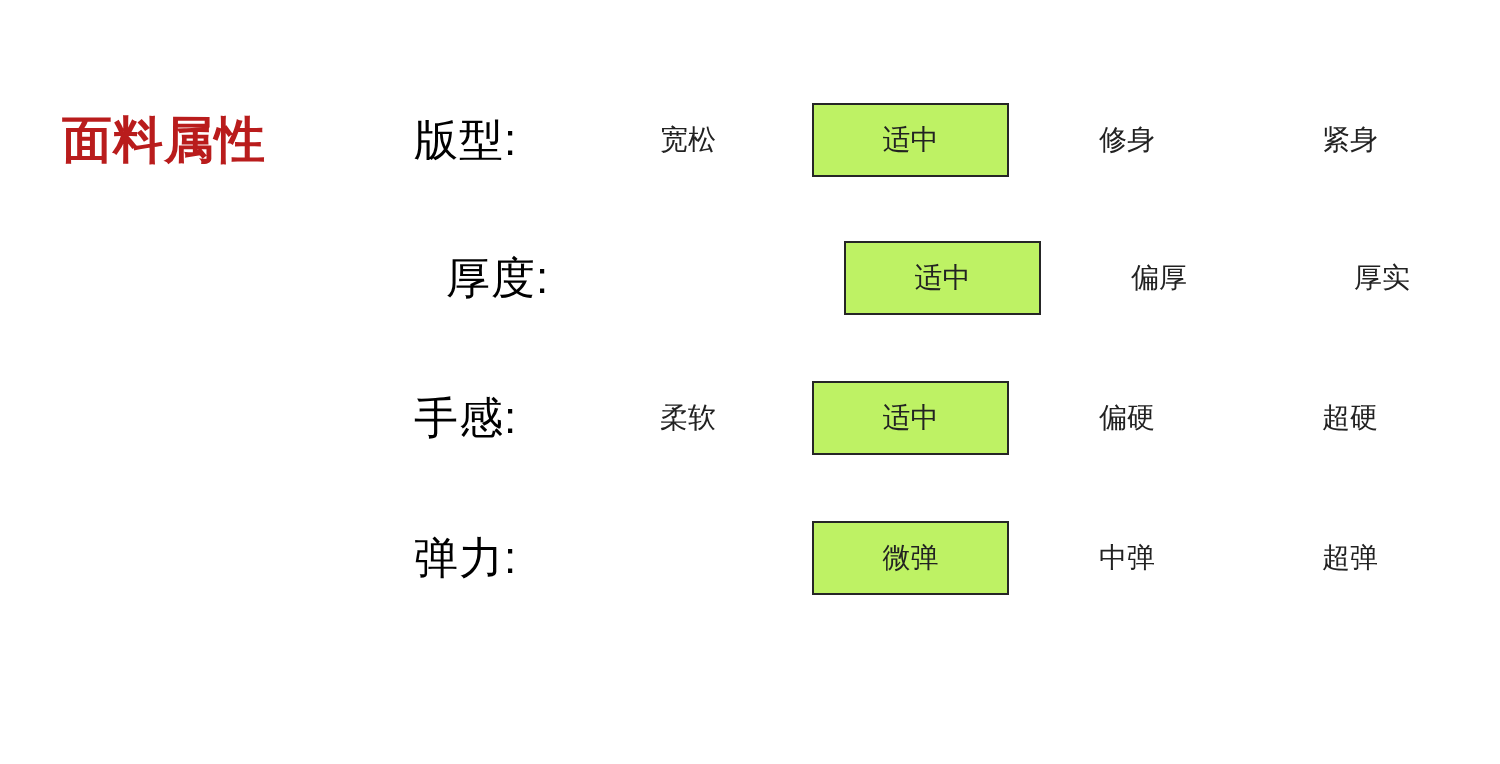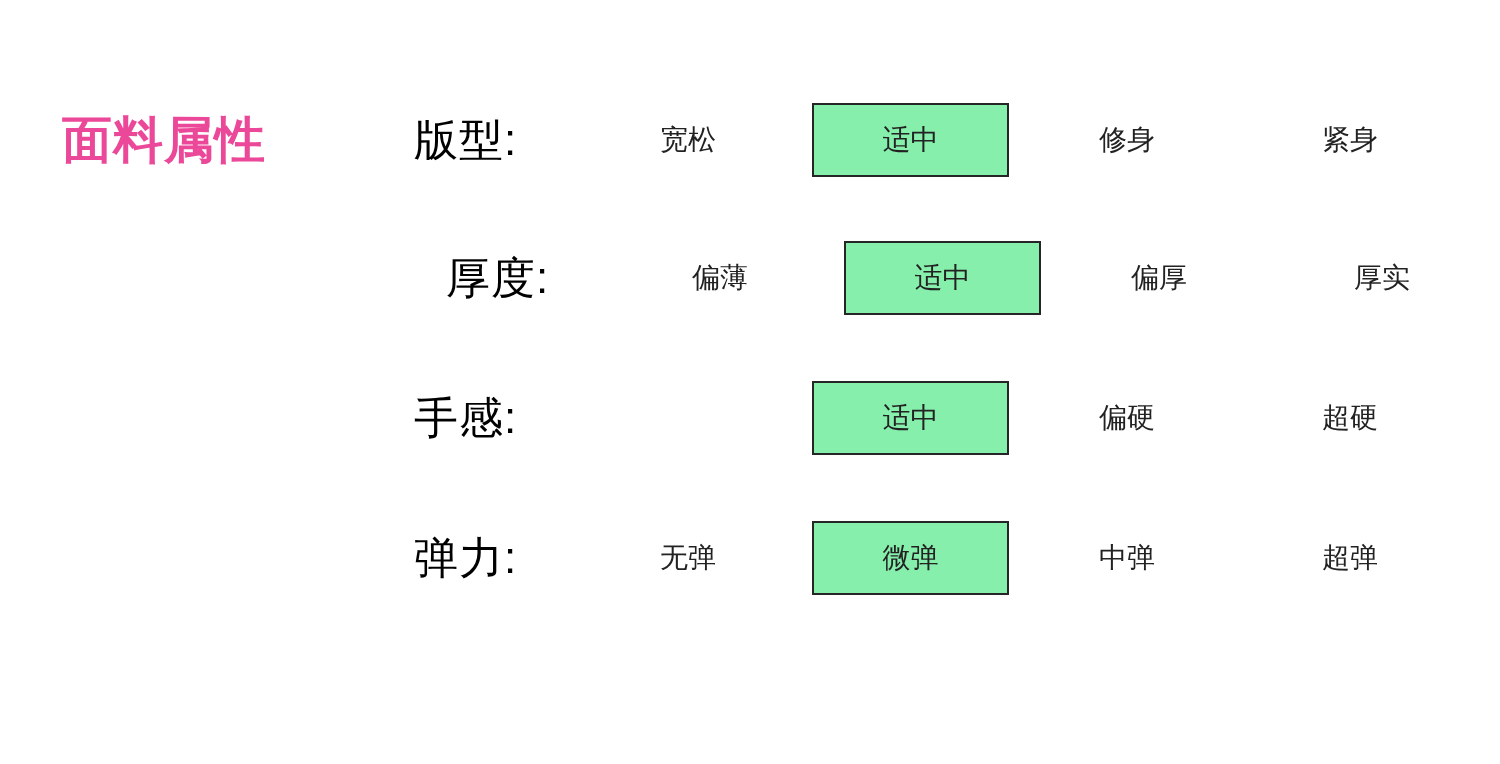--- a/index.html
+++ b/index.html
@@ -18,21 +18,21 @@
   .title {
     position: absolute;
     left: 62px;
     top: 103px;
     height: 74px;
     margin: 0;
     display: flex;
     align-items: center;
     font-size: 50px;
     font-weight: 700;
-    color: #ec4899;
+    color: #b91c1c;
     letter-spacing: 1px;
   }
   .row {
     position: absolute;
     left: 0;
     width: 100%;
     height: 74px;
   }
   .row-0 { top: 103px; }
   .row-1 { top: 241px; margin-left: 32px; }
@@ -61,54 +61,53 @@
     color: #222222;
     box-sizing: border-box;
     white-space: nowrap;
   }
   .c0 { left: 578px;  width: 220px; }
   .c1 { left: 812px;  width: 197px; }
   .c2 { left: 1017px; width: 220px; }
   .c3 { left: 1240px; width: 220px; }
   .opt.selected {
     border: 2px solid #262626;
-    background: #86efac;
+    background: #bef264;
   }
 </style>
 </head>
 <body>
 
 <div class="canvas">
 
   <h2 class="title">面料属性</h2>
 
   <div class="row row-0">
     <div class="label">版型:</div>
     <div class="opt c0">宽松</div>
     <div class="opt c1 selected">适中</div>
     <div class="opt c3">紧身</div>
     <div class="opt c2">修身</div>
   </div>
 
   <div class="row row-1">
     <div class="label">厚度:</div>
-    <div class="opt c0">偏薄</div>
     <div class="opt c1 selected">适中</div>
     <div class="opt c2">偏厚</div>
     <div class="opt c3">厚实</div>
   </div>
 
   <div class="row row-2">
     <div class="label">手感:</div>
+    <div class="opt c0">柔软</div>
     <div class="opt c1 selected">适中</div>
     <div class="opt c2">偏硬</div>
     <div class="opt c3">超硬</div>
   </div>
 
   <div class="row row-3">
     <div class="label">弹力:</div>
-    <div class="opt c0">无弹</div>
     <div class="opt c2">中弹</div>
     <div class="opt c1 selected">微弹</div>
     <div class="opt c3">超弹</div>
   </div>
 
 </div>
 
 </body></html>

